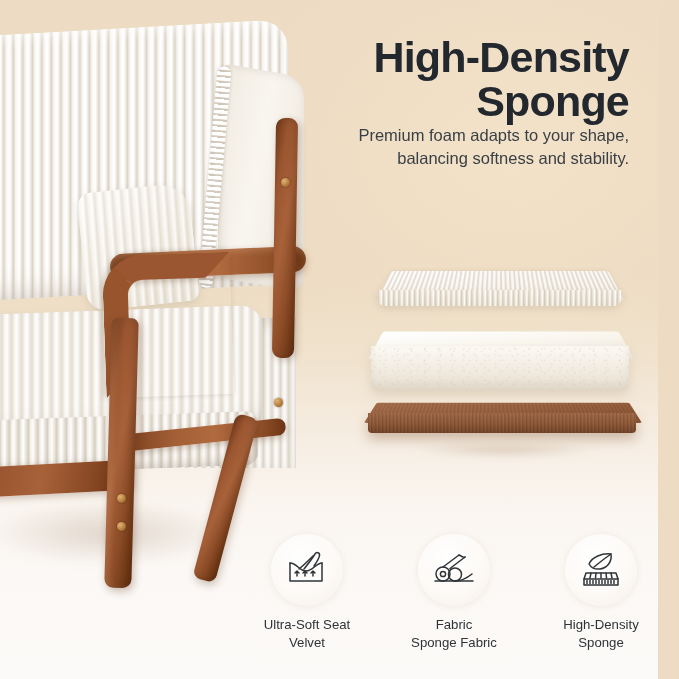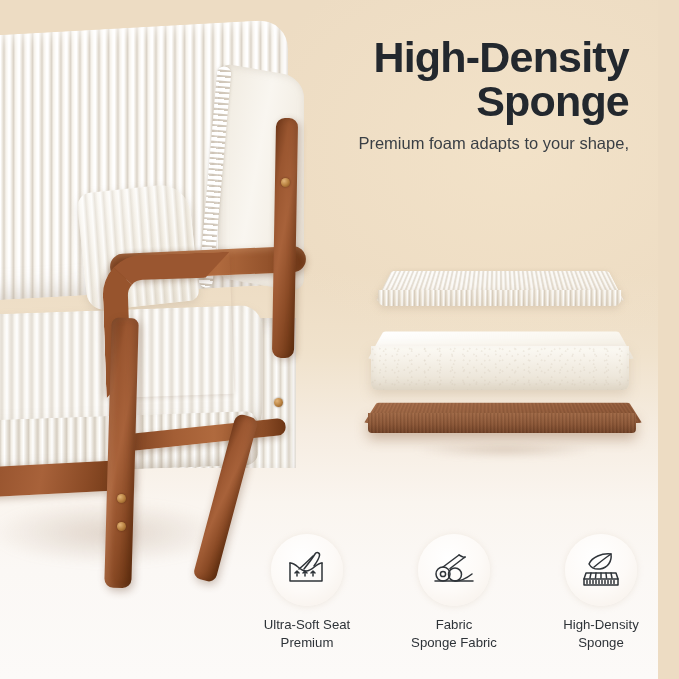--- a/index.html
+++ b/index.html
@@ -142,21 +142,21 @@
     box-shadow:0 0 2px rgba(60,30,8,.6);}
 
   
   .copy{position:absolute;right:29px;top:36px;width:346px;text-align:right;}
   .headline{
     font-size:43px;line-height:1.02;font-weight:bold;color:#23282E;
     letter-spacing:-.8px;margin:0;
   }
   .headline .l2{display:block;}
   .subcopy{
-    margin:8px 0 0 0;font-size:16.5px;line-height:1.42;color:#3A3F45;font-weight:normal;padding-left:8px;
+    margin:0 0 0 0;font-size:16.5px;line-height:1.42;color:#3A3F45;font-weight:normal;padding-left:8px;
   }
   .subcopy .s2{display:block;}
 
   
   .stack{position:absolute;left:368px;top:243px;width:288px;height:205px;}
   .layer{position:absolute;}
 
   
   .l-top{left:8px;top:0px;width:248px;height:78px;}
   .l-top .face{position:absolute;left:0;top:0;width:248px;height:58px;
@@ -272,20 +272,21 @@
     <div class="pin" style="left:295px;top:160px;"></div>
   </div>
 
   <div class="copy">
     <h1 class="headline">
       <span>High-Density</span>
       <span class="l2">Sponge</span>
     </h1>
     <p class="subcopy">
       <span>Premium foam adapts to your shape,</span>
+      <span class="s2">balancing softness and stability.</span>
     </p>
   </div>
 
   <div class="stack">
 
     <div class="layer l-top">
       <div class="face">
         <div class="ribs"></div>
       </div>
       <div class="side">
@@ -321,21 +322,21 @@
           <path d="M6 14 C13 14, 15 22, 22 22 C29 22, 32 14, 38 14"></path>
           <path d="M20 20 C24 15, 28 10, 31 5 C32.5 2.5, 36 3.5, 35.5 6.5 C35 10, 32 14, 30 17"></path>
           <path d="M15 20 C20 16, 25 11, 29 7"></path>
           <path d="M13 27 L13 22 M13 22 L11 24 M13 22 L15 24"></path>
           <path d="M21 27 L21 22 M21 22 L19 24 M21 22 L23 24"></path>
           <path d="M29 27 L29 22 M29 22 L27 24 M29 22 L31 24"></path>
         </svg>
       </div>
       <div class="flabel">
         <span class="ln">Ultra-Soft Seat</span>
-        <span class="ln">Premium</span>
+        <span class="ln">Velvet</span>
       </div>
     </div>
 
     <div class="feature">
       <div class="fcircle">
         <svg width="46" height="42" viewBox="0 0 46 42" fill="none" stroke="#2F3439" stroke-width="1.5" stroke-linecap="round" stroke-linejoin="round">
           <line x1="4" y1="32" x2="42" y2="32"></line>
           <ellipse cx="12" cy="25" rx="7" ry="7"></ellipse>
           <circle cx="12" cy="25" r="2.6"></circle>
           <ellipse cx="24" cy="25.5" rx="6.5" ry="6.5"></ellipse>

